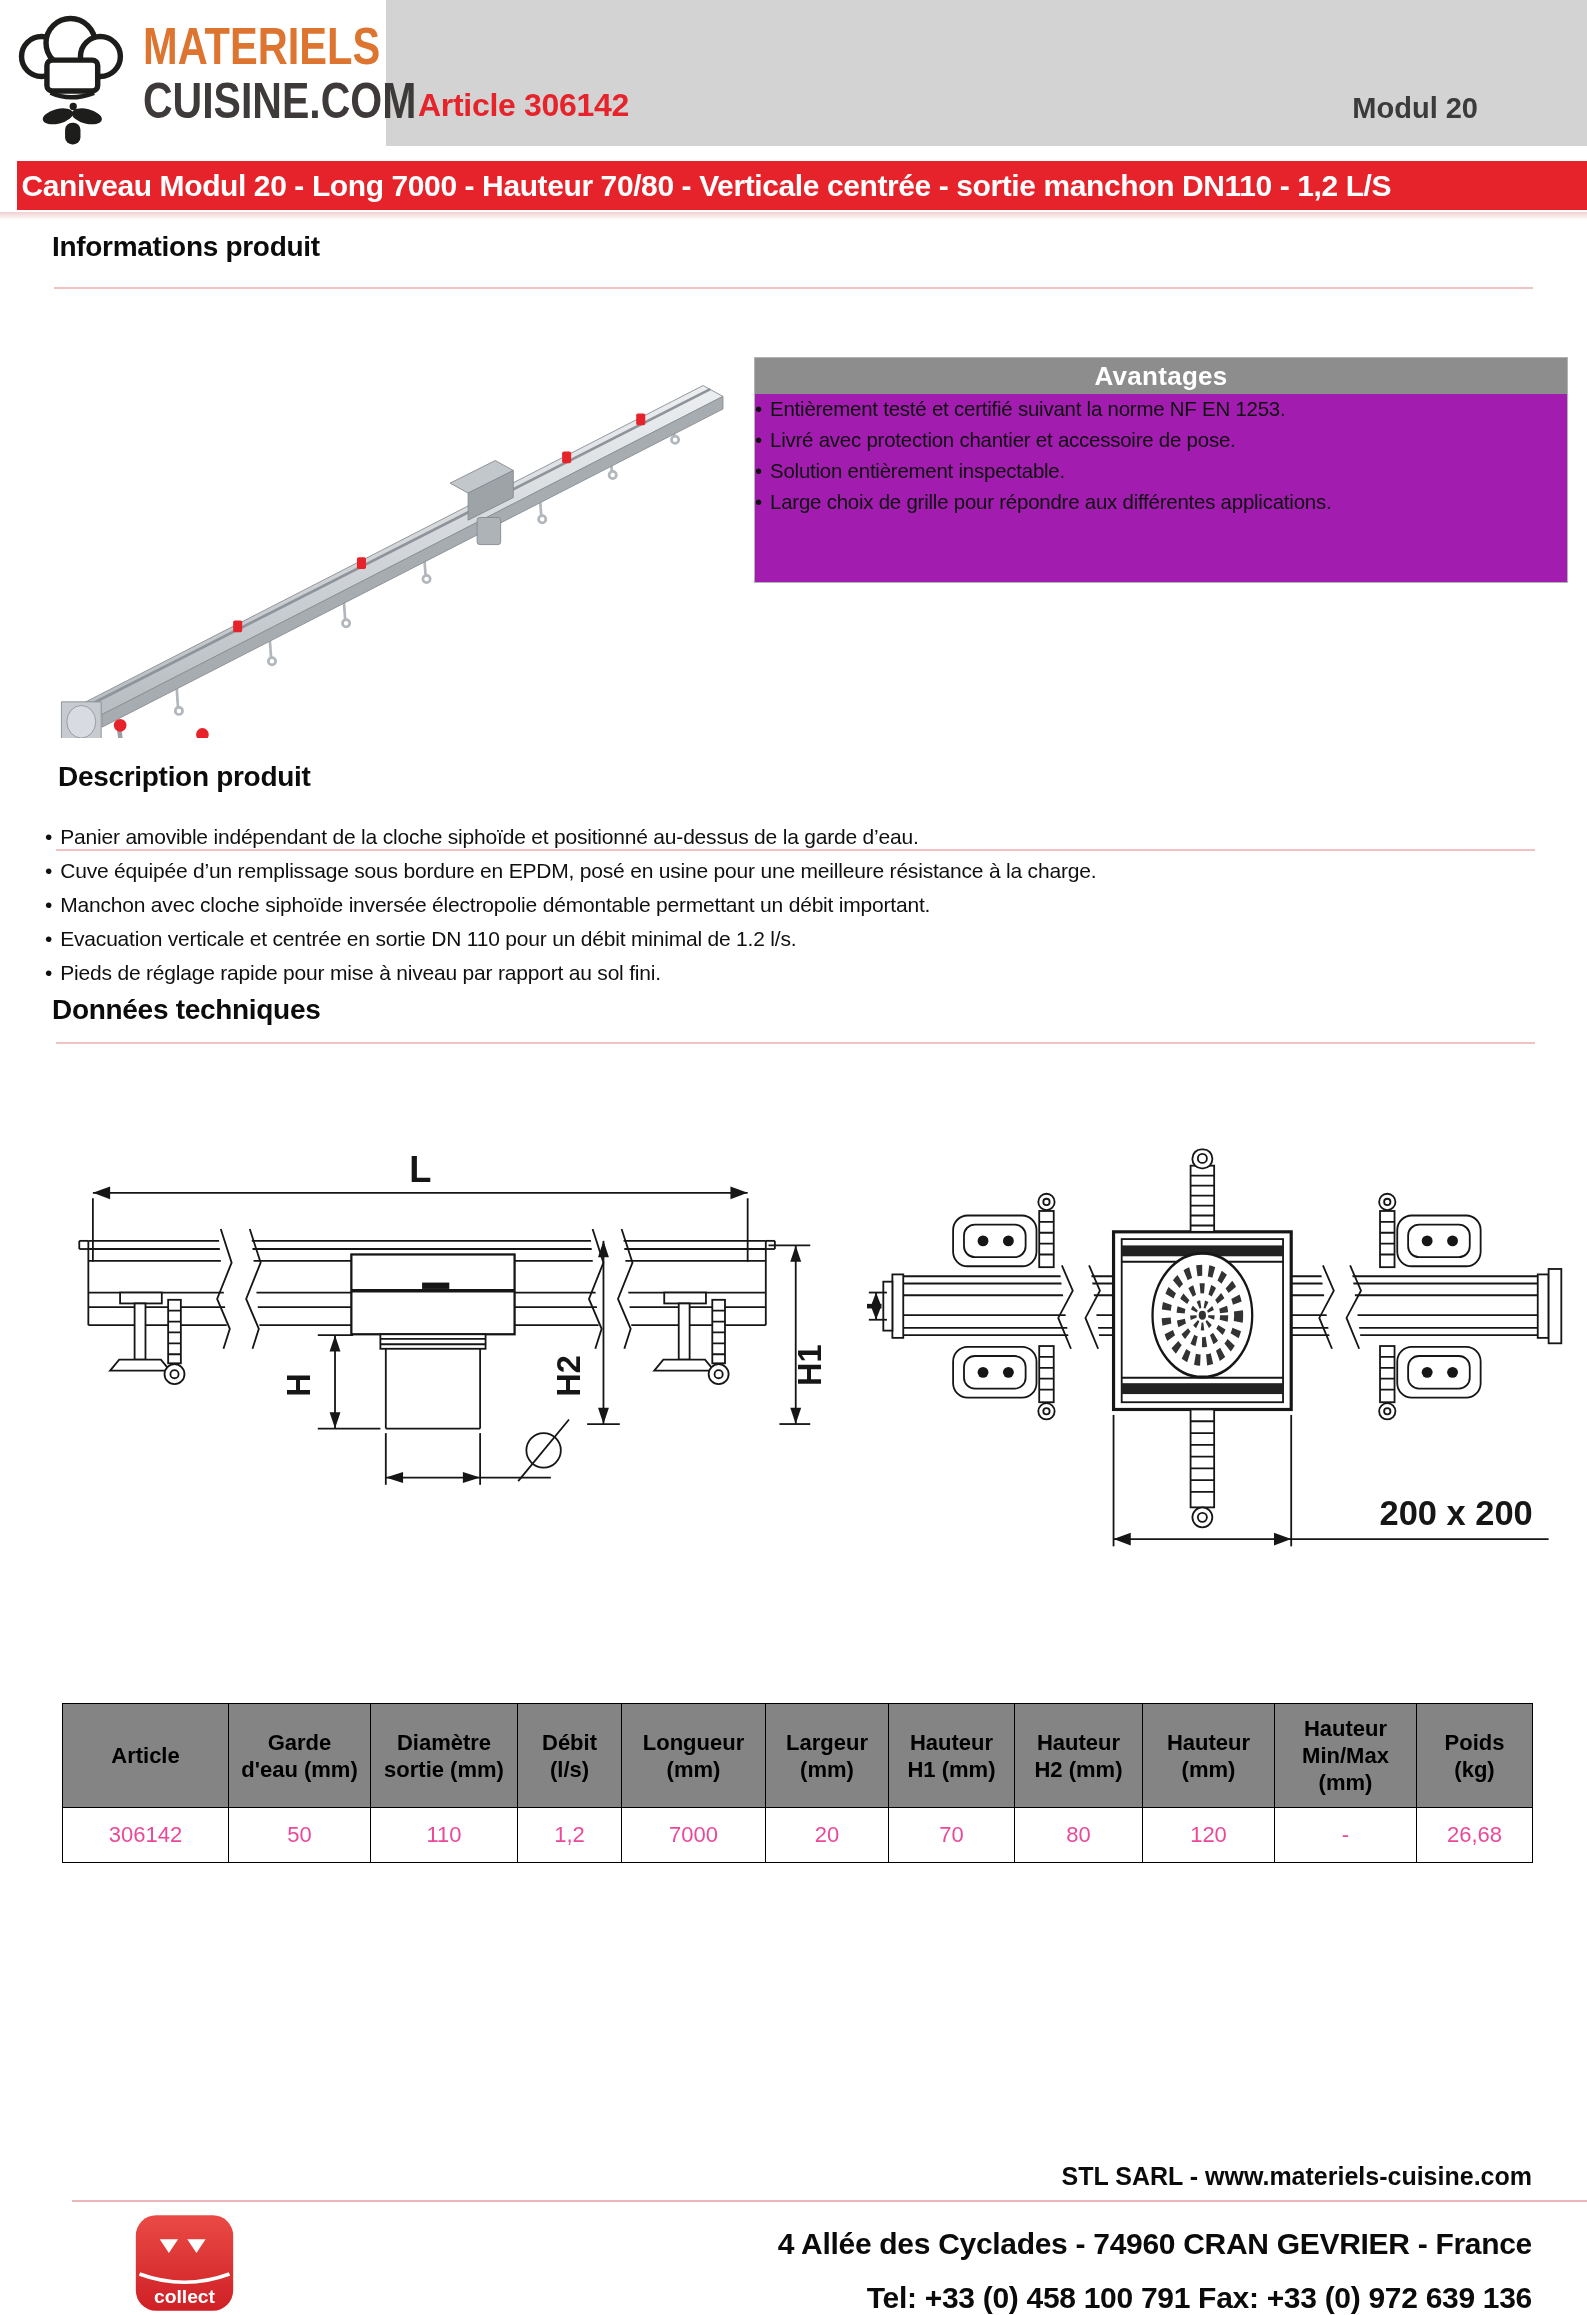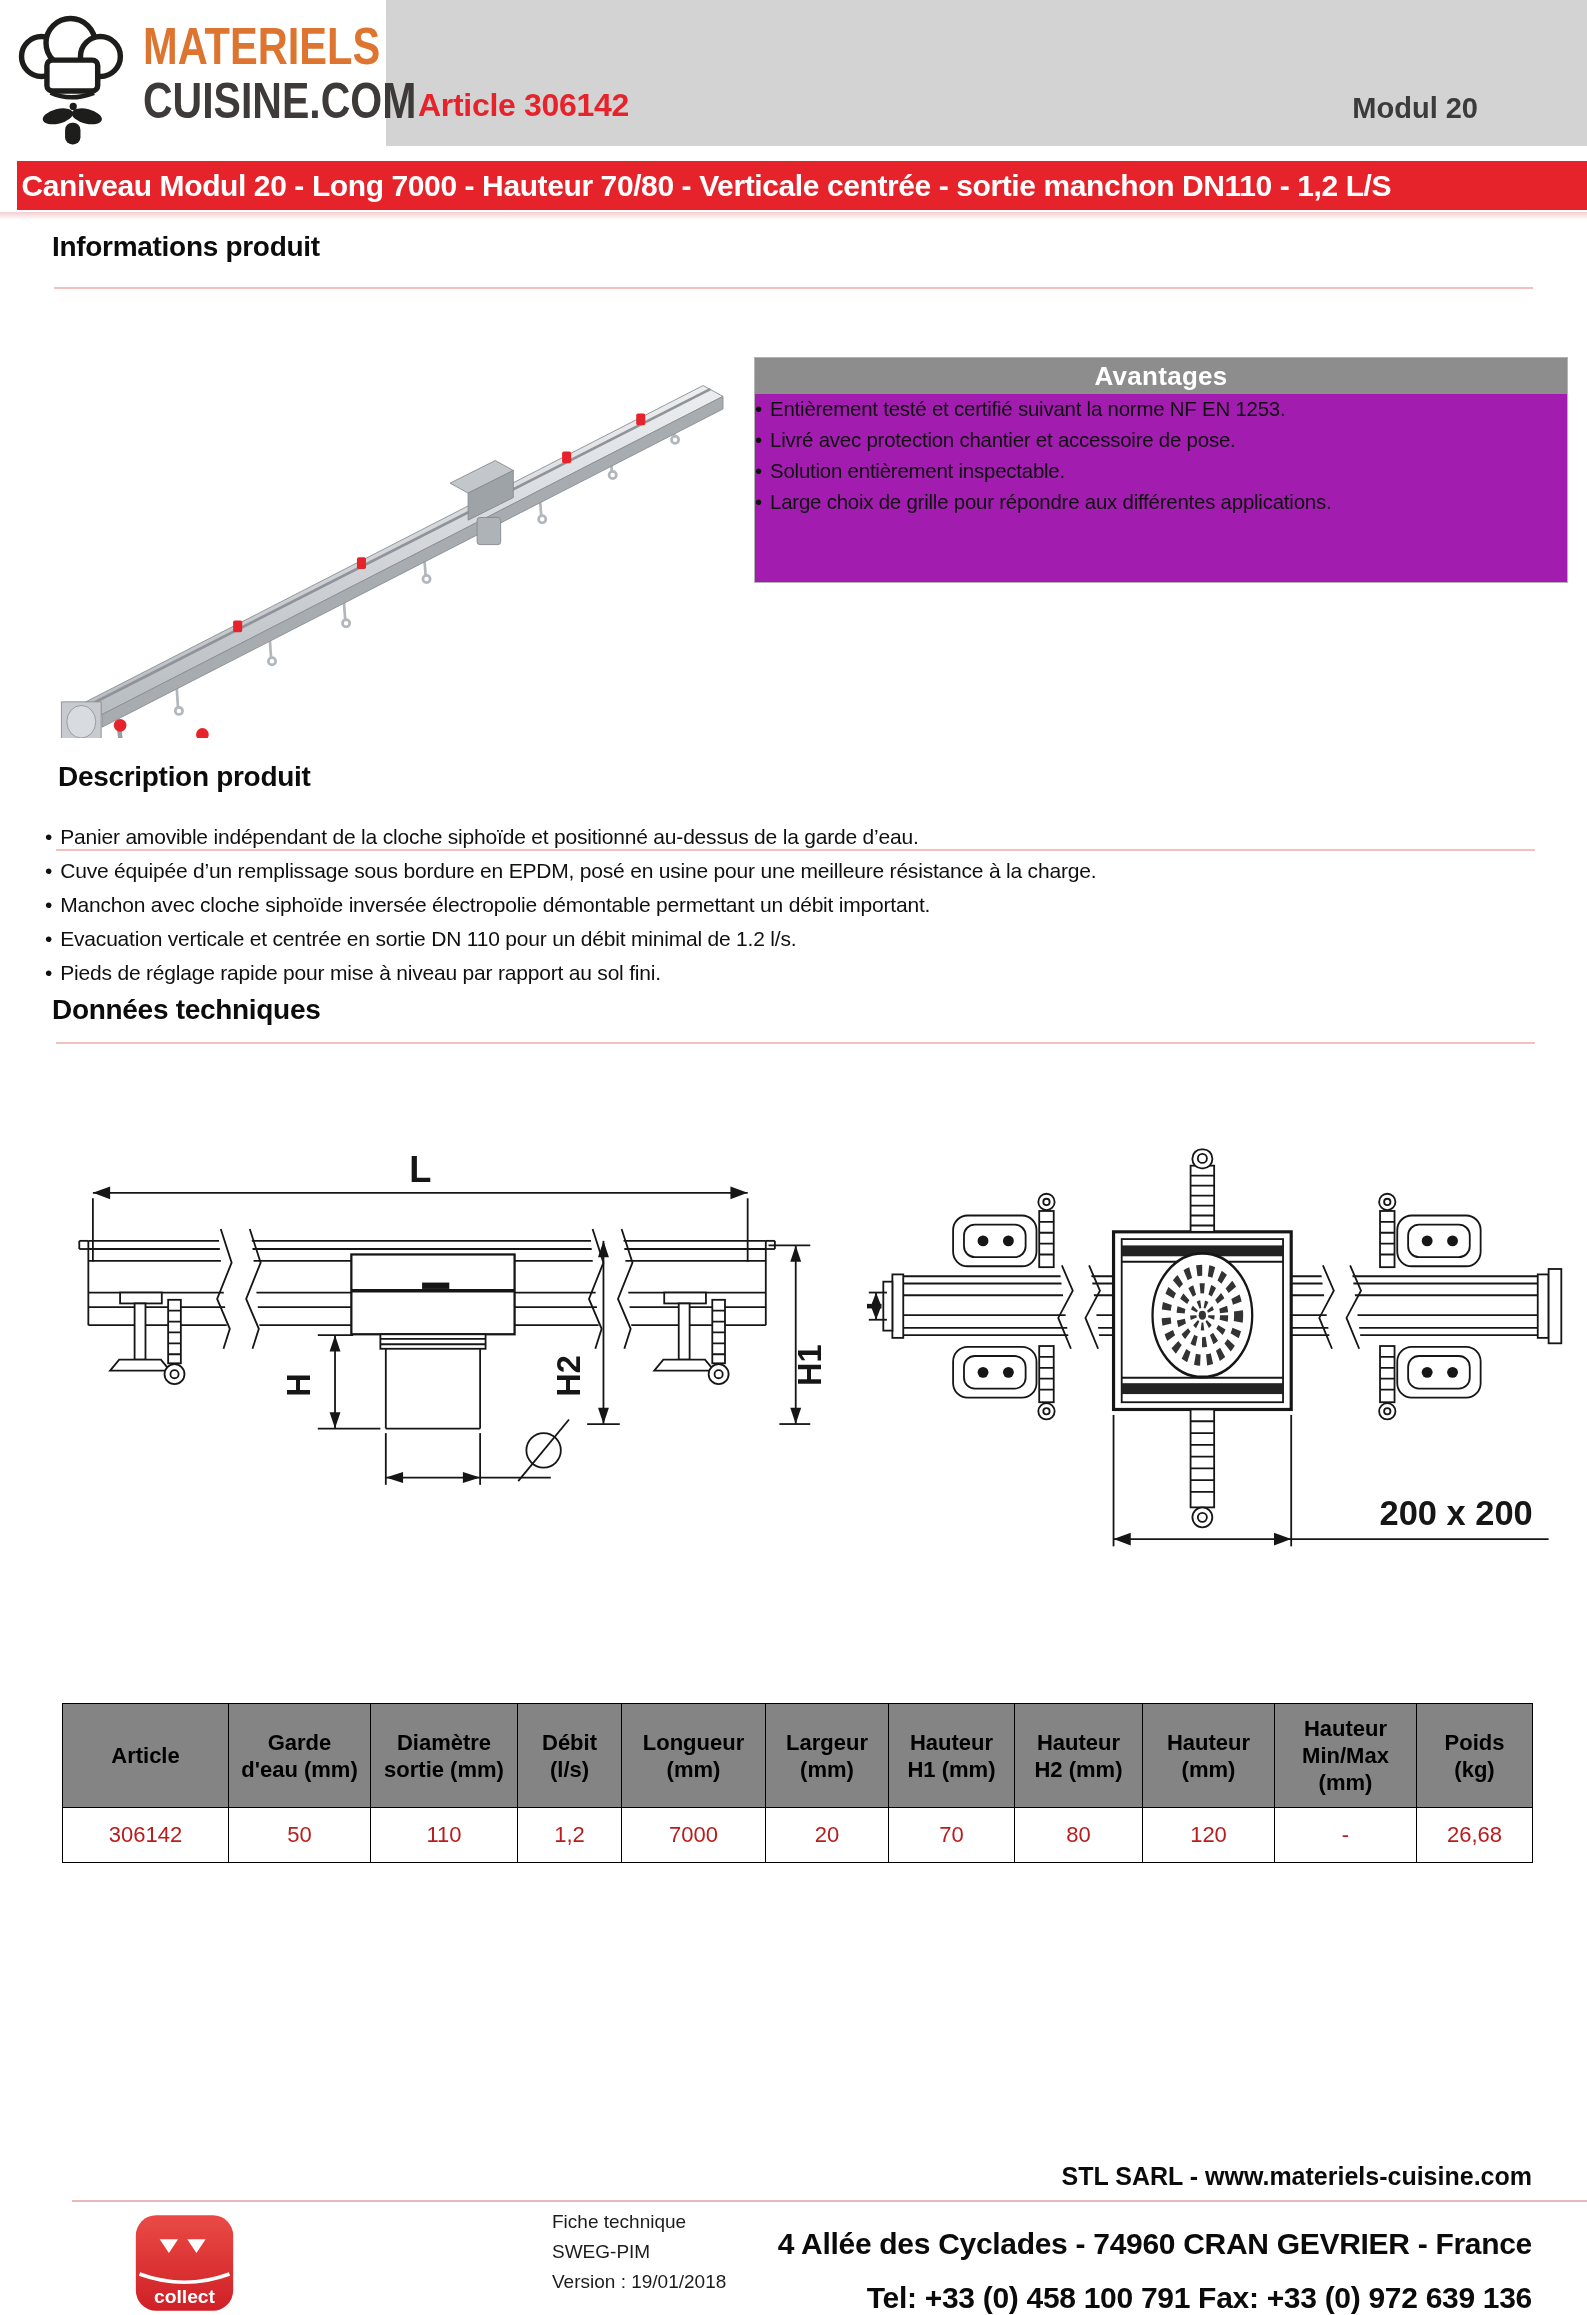--- a/index.html
+++ b/index.html
@@ -51,21 +51,21 @@
   .draw-right{left:867px;top:1147px;width:707px;height:418px;}
   svg .ln{stroke:#161616;stroke-width:2;fill:none;}
   svg .wfill{fill:#fff;stroke:#161616;stroke-width:2;}
   svg .dim{stroke:#161616;stroke-width:2;fill:none;}
   svg .arr{fill:#161616;stroke:none;}
   svg .dimtext{font-family:"Liberation Sans",sans-serif;font-weight:bold;fill:#161616;}
   
   table.tech{left:62px;top:1703px;border-collapse:collapse;table-layout:fixed;background:#fff;}
   table.tech th{background:var(--tableGray);color:#000;font-size:22px;font-weight:bold;
       line-height:27px;border:1.8px solid #000;white-space:pre-line;padding:11px 3.6px;vertical-align:middle;text-align:center;}
-  table.tech td{font-size:22px;color:#b91c1c;border:1.8px solid #000;height:52px;text-align:center;background:#fff;}
+  table.tech td{font-size:22px;color:#ec4899;border:1.8px solid #000;height:52px;text-align:center;background:#fff;}
   
   .stl-line{right:56px;top:2162px;font-size:25px;font-weight:bold;color:#0b0b0b;}
   .f-rule{left:72px;top:2200px;width:1515px;height:1.8px;background:#edb6ba;}
   .collect-logo{left:134px;top:2213px;width:101px;height:100px;}
   .doc-info{left:552px;top:2207px;font-size:19px;line-height:30px;color:#1c1c1c;}
   .addr-line{right:56px;top:2227px;font-size:30px;font-weight:bold;color:#0b0b0b;letter-spacing:-0.3px;}
   .tel-line{right:56px;top:2281px;font-size:30px;font-weight:bold;color:#0b0b0b;letter-spacing:-0.3px;}
 </style>
 </head>
 <body>
@@ -472,23 +472,18 @@
           <stop offset="1" stop-color="#cf2026"></stop>
       </linearGradient>
     </defs>
     <rect x="2" y="2" width="106" height="104" rx="22" fill="url(#cg)"></rect>
     <polygon points="28,28 48,28 38,43" fill="#fff"></polygon>
     <polygon points="58,28 78,28 68,43" fill="#fff"></polygon>
     <path d="M6,66 Q55,84 104,66" fill="none" stroke="#fff" stroke-width="4"></path>
     <text x="55" y="98" text-anchor="middle" font-size="21" font-weight="bold" fill="#fff" font-family="Liberation Sans, sans-serif">collect</text>
   </svg>
 
-  <div class="abs doc-info">
-    <div>Fiche technique</div>
-    <div>SWEG-PIM</div>
-    <div>Version : 19/01/2018</div>
-  </div>
 
   <div class="abs addr-line">4 Allée des Cyclades - 74960 CRAN GEVRIER - France</div>
   <div class="abs tel-line">Tel: +33 (0) 458 100 791 Fax: +33 (0) 972 639 136</div>
 
 </div>
 
 
 </body></html>

